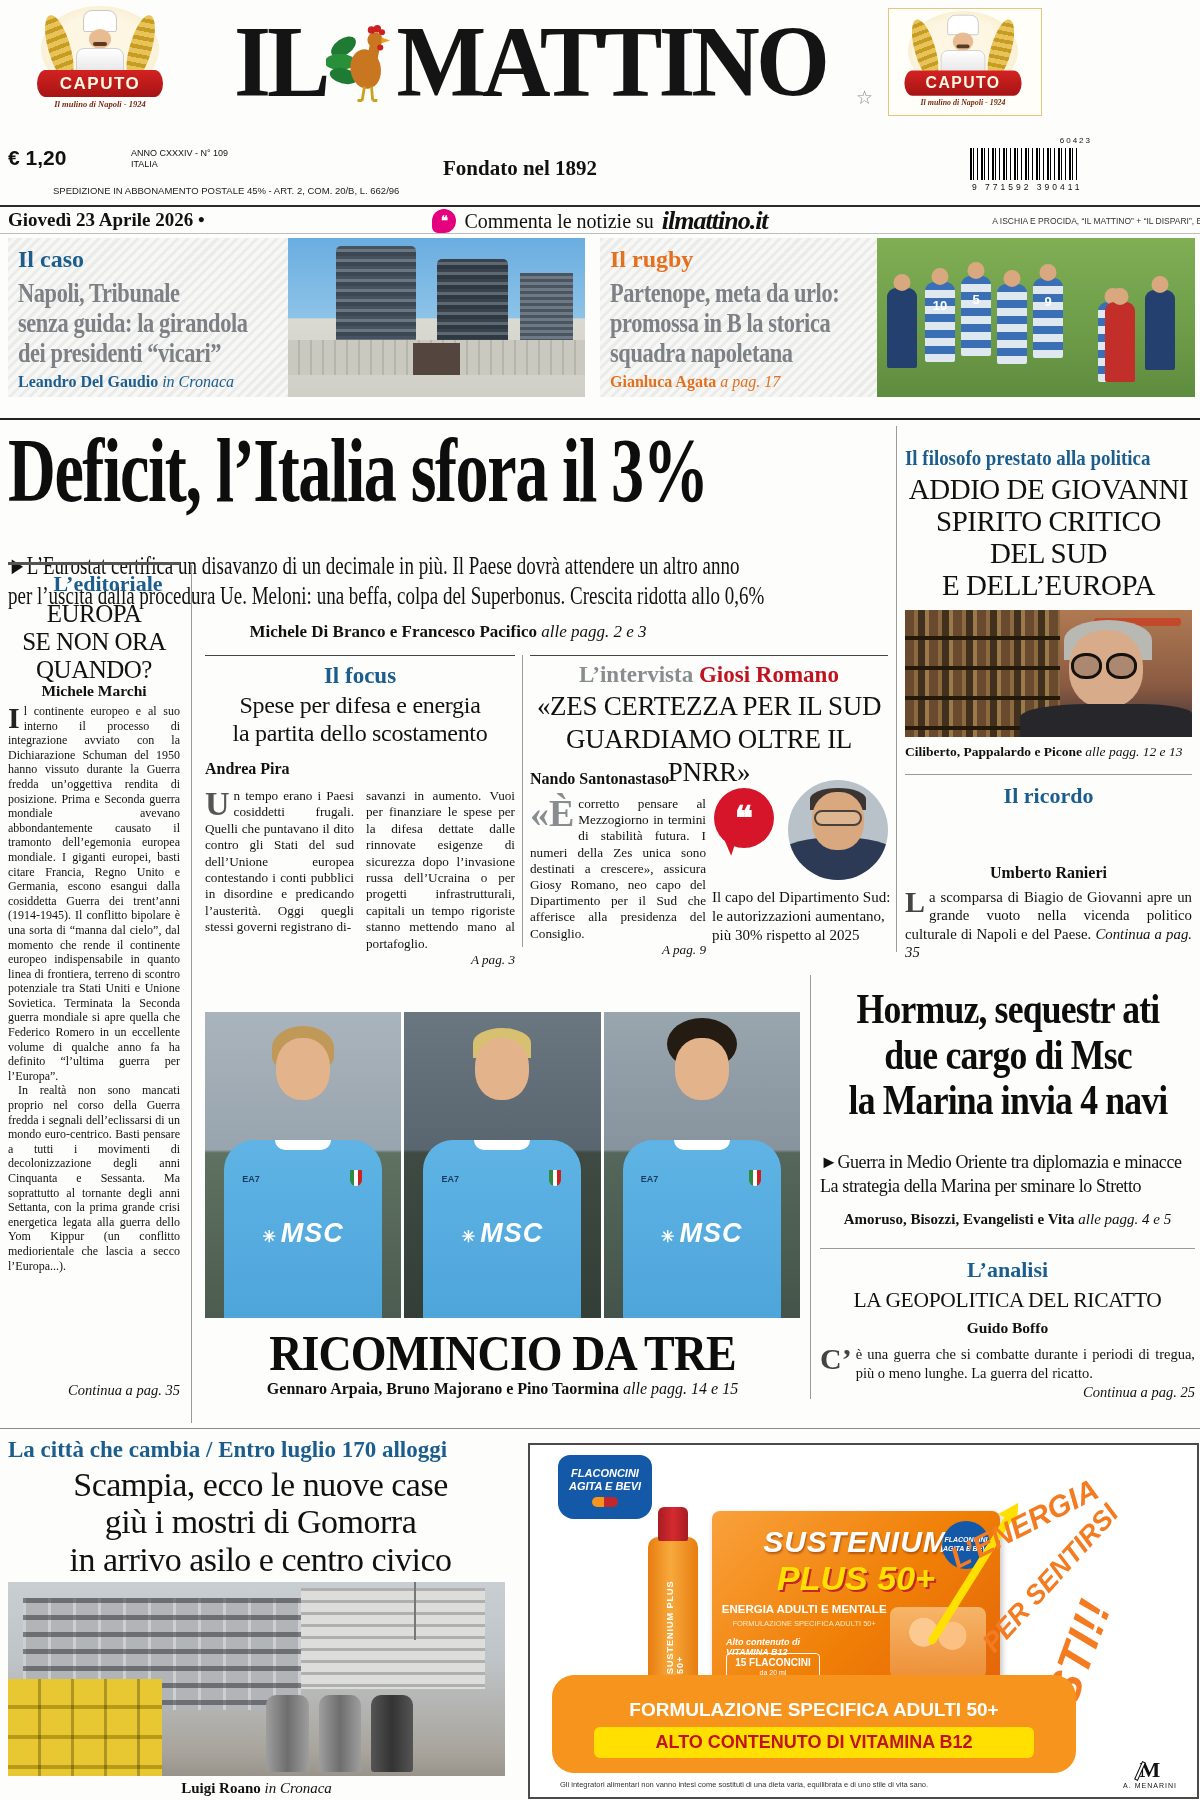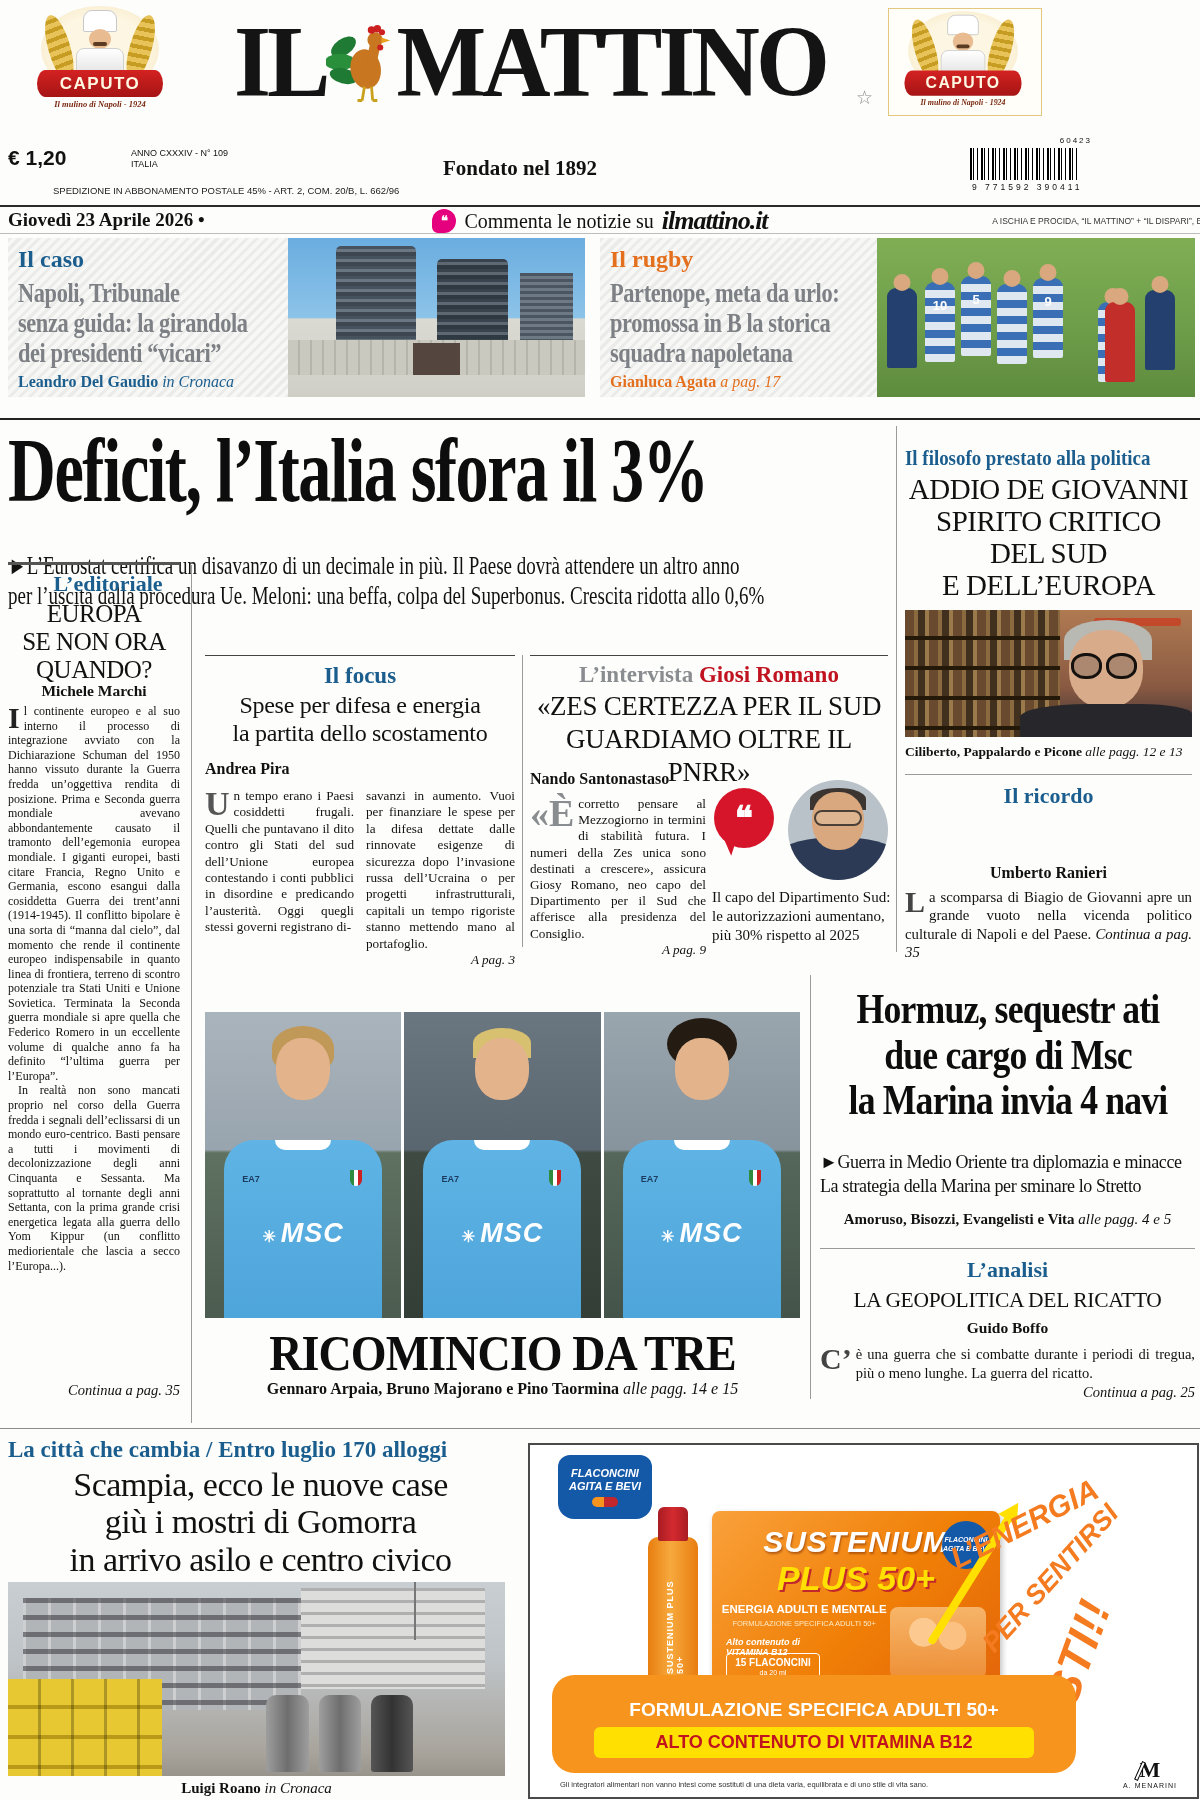--- a/index.html
+++ b/index.html
@@ -418,20 +418,24 @@
         </div>
       <div class="rfig red" style="left:228px;top:64px;"></div>
       <div class="rfig navy" style="left:268px;top:52px;"></div>
     </div>
   </div>
 
   <div class="abs rule-lead"></div>
   <div id="lead-headline" class="abs">Deficit, l’Italia sfora il 3%</div>
   <div id="lead-deck" class="abs pre">►L’Eurostat certifica un disavanzo di un decimale in più. Il Paese dovrà attendere un altro anno
 per l’uscita dalla procedura Ue. Meloni: una beffa, colpa del Superbonus. Crescita ridotta allo 0,6%</div>
+  <div id="lead-byline" class="abs">
+    <span class="byl-b">Michele Di Branco e Francesco Pacifico</span>
+    <span class="byl-i">alle pagg. 2 e 3</span>
+  </div>
 
   <div id="vr1" class="vr"></div>
   <div id="vr2" class="vr"></div>
   <div id="vr3" class="vr"></div>
   <div id="vr4" class="vr"></div>
 
   <div id="fil-kicker" class="abs">Il filosofo prestato alla politica</div>
   <div id="fil-head" class="abs ctr pre">ADDIO DE GIOVANNI
 SPIRITO CRITICO
 DEL SUD

